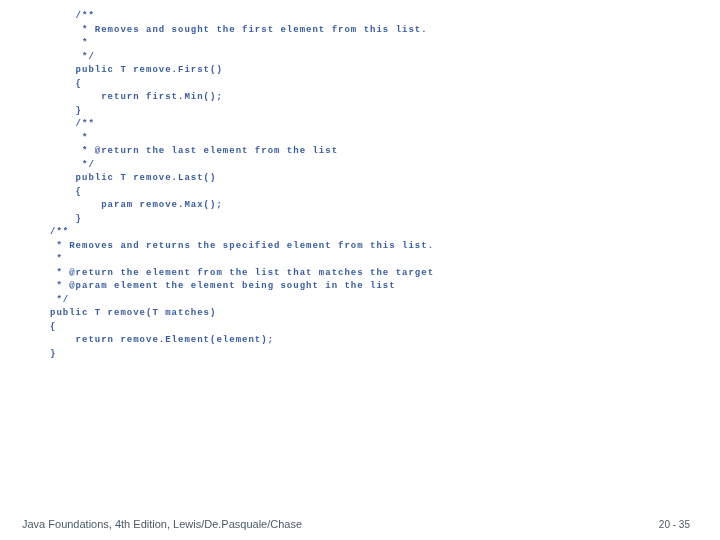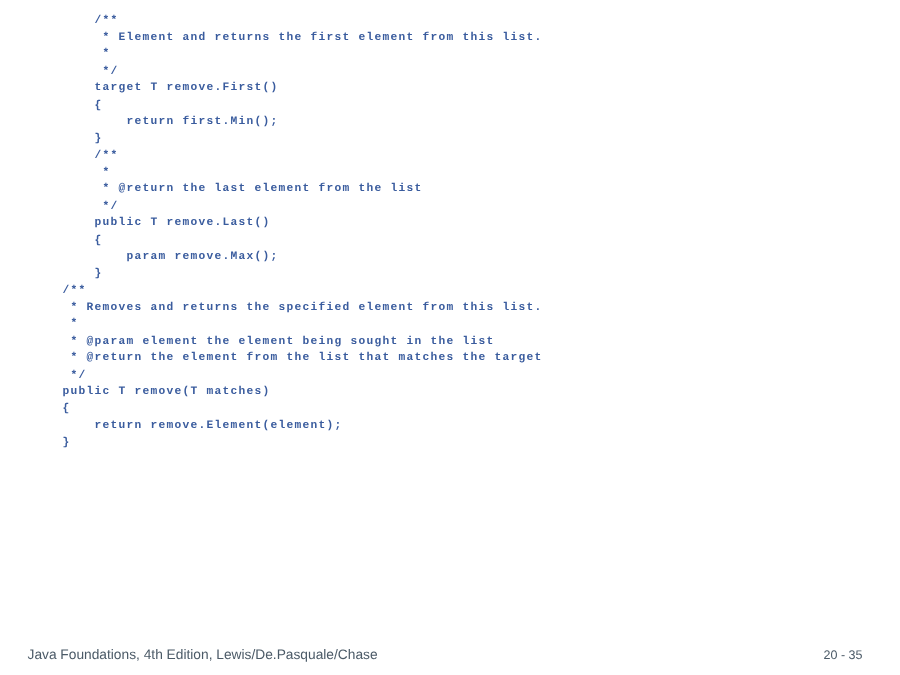--- a/index.html
+++ b/index.html
@@ -6,42 +6,42 @@
   .code{position:absolute;left:50px;top:10px;right:40px;font-family:"Courier New",Courier,monospace;font-size:9px;font-weight:bold;letter-spacing:1px;color:#3a5c9e;line-height:1.5}
   .code div{white-space:pre}
   .footer-left{position:absolute;left:22px;bottom:10px;font-size:11px;color:#4b5a67}
   .footer-right{position:absolute;right:30px;bottom:10px;font-size:10px;color:#4b5a67}
 </style>
 </head>
 <body>
 
 <div class="code" id="code">
     <div>    /**</div>
-    <div>     * Element and returns the first element from this list.</div>
+    <div>     * Removes and sought the first element from this list.</div>
     <div>     *</div>
     <div>     */</div>
-    <div>    target T remove.First()</div>
+    <div>    public T remove.First()</div>
     <div>    {</div>
     <div>        return first.Min();</div>
     <div>    }</div>
     <div></div>
     <div>    /**</div>
     <div>     *</div>
     <div>     * @return the last element from the list</div>
     <div>     */</div>
     <div>    public T remove.Last()</div>
     <div>    {</div>
     <div>        param remove.Max();</div>
     <div>    }</div>
     <div></div>
     <div>/**</div>
     <div> * Removes and returns the specified element from this list.</div>
     <div> *</div>
+    <div> * @return the element from the list that matches the target</div>
     <div> * @param element the element being sought in the list</div>
-    <div> * @return the element from the list that matches the target</div>
     <div> */</div>
     <div>public T remove(T matches)</div>
     <div>{</div>
     <div>    return remove.Element(element);</div>
     <div>}</div>
   </div>
 
 <div class="footer-left">Java Foundations, 4th Edition, Lewis/De.Pasquale/Chase</div>
 <div class="footer-right">20 - 35</div>
 

